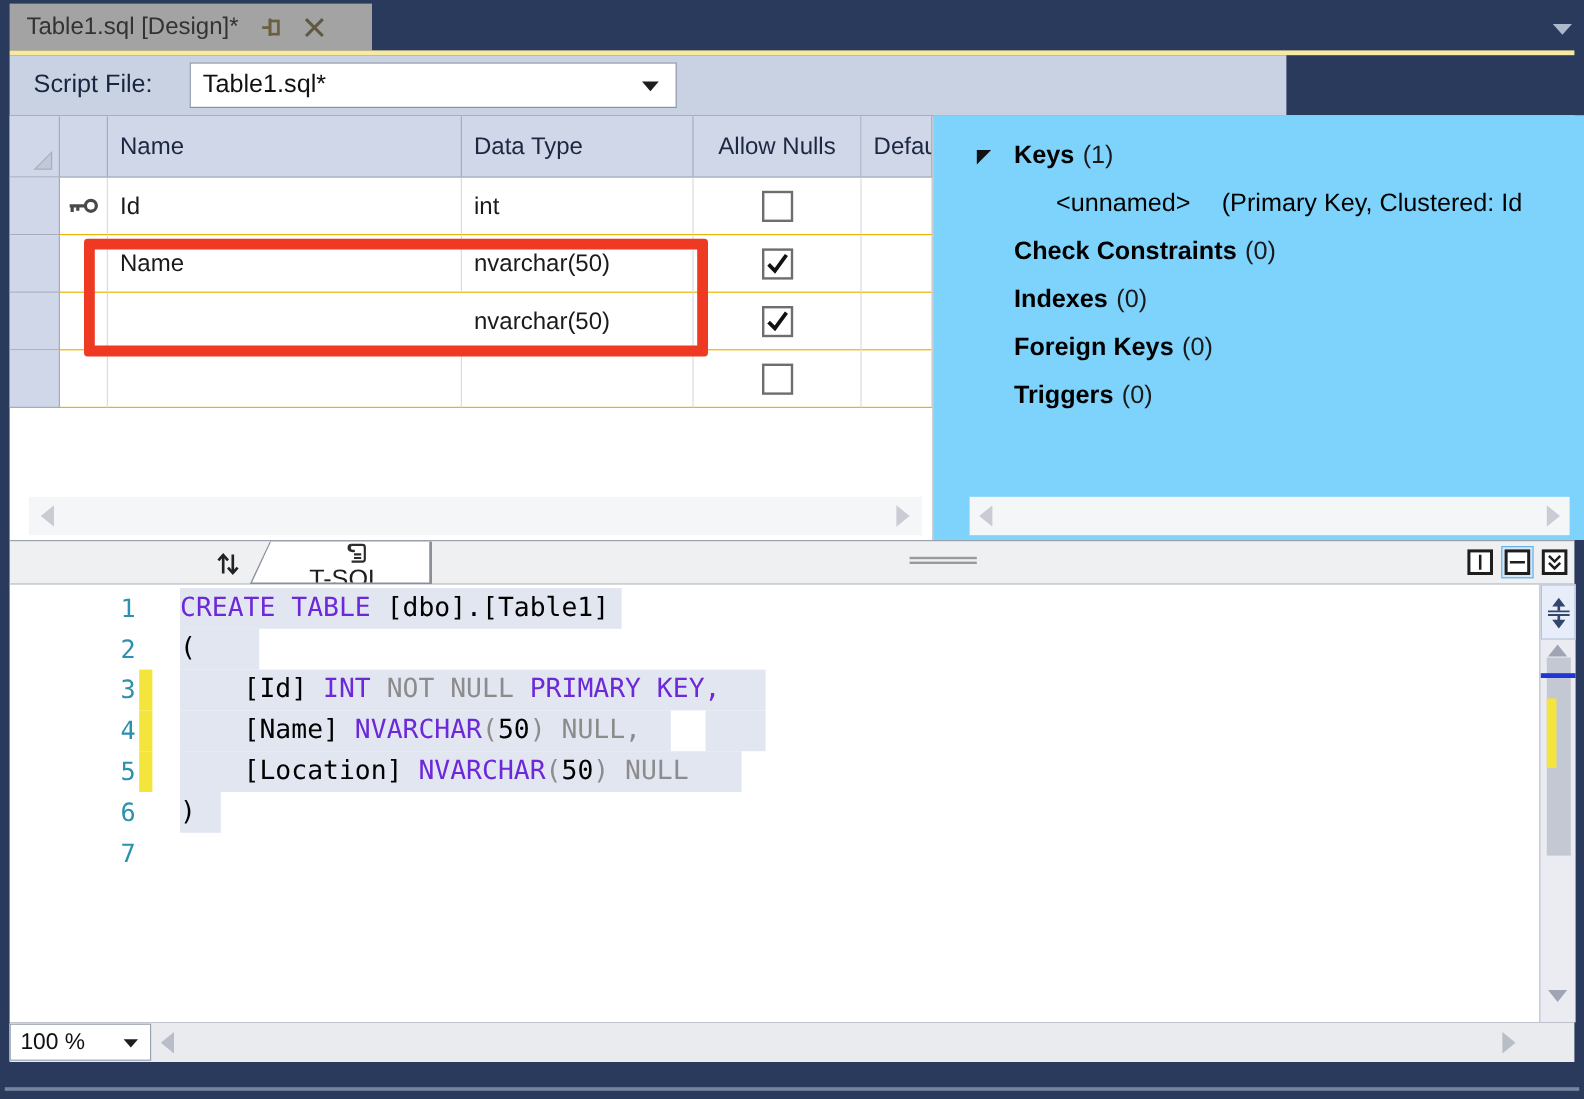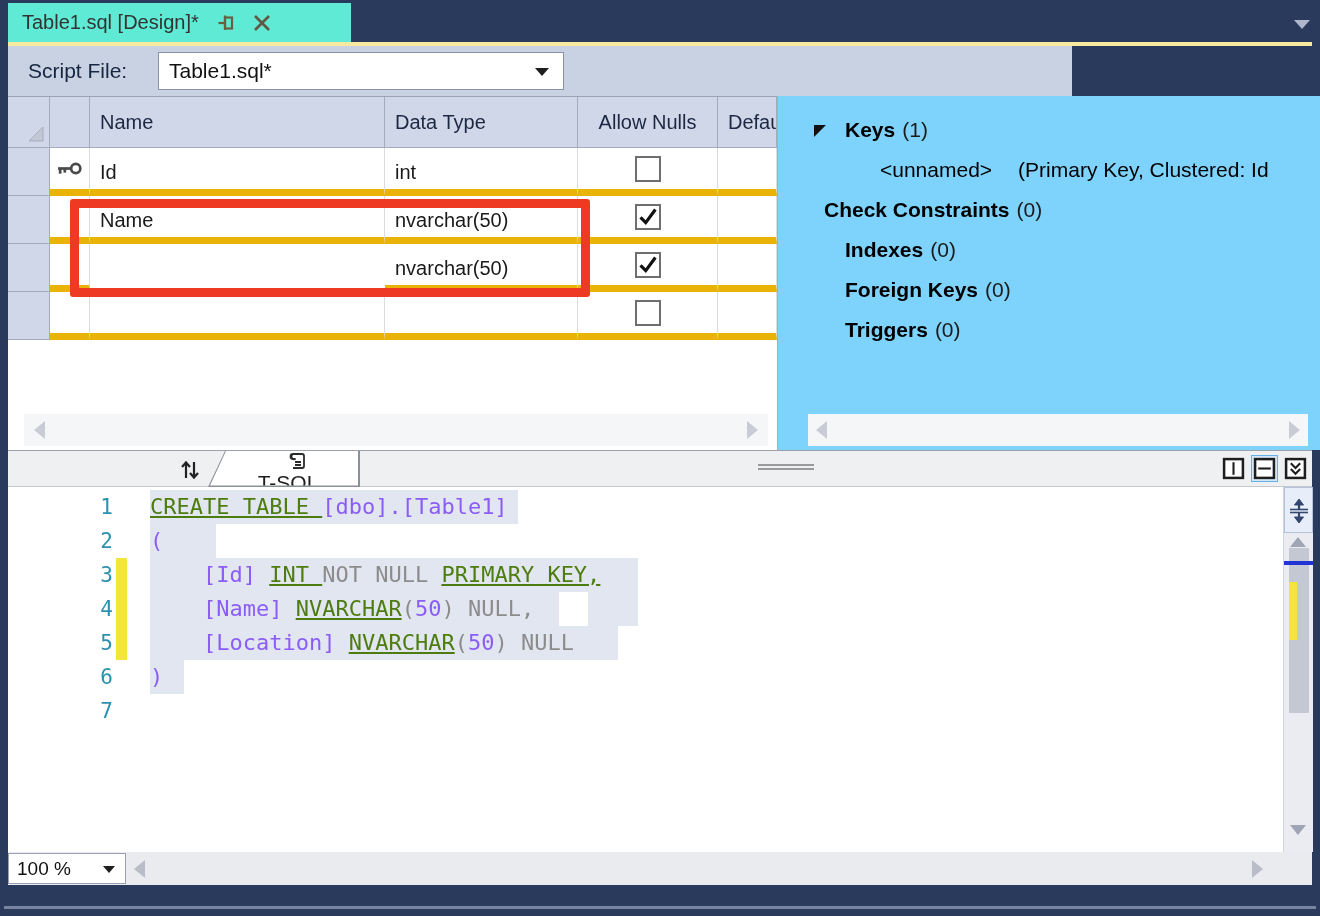--- a/index.html
+++ b/index.html
@@ -2,39 +2,39 @@
 <html><head>
 <meta charset="utf-8">
 <style>
   html,body{margin:0;padding:0;}
   body{width:1320px;height:916px;overflow:hidden;background:#2A3A5C;
        font-family:"Liberation Sans",sans-serif;position:relative;}
   #screen{position:absolute;left:0;top:0;width:1320px;height:916px;overflow:hidden;}
   .abs{position:absolute;}
 
   
-  .doc-tab{left:8px;top:3px;width:343px;height:39px;background:#5eead4;display:flex;align-items:center;}
+  .doc-tab{left:8px;top:3px;width:302px;height:39px;background:#a3a3a3;display:flex;align-items:center;}
   .doc-tab-title{font-size:20px;color:#333333;padding-left:14px;white-space:nowrap;}
   .tab-ico{width:26px;height:26px;display:flex;align-items:center;justify-content:center;cursor:default;}
   .tab-underline{left:8px;top:42px;width:1304px;height:4px;background:#F8E9A0;}
   .win-dd{left:1294px;top:20px;width:0;height:0;border-left:8px solid transparent;border-right:8px solid transparent;border-top:9px solid #AEB8CC;}
 
   
   .script-bar{left:8px;top:46px;width:1064px;height:50px;background:#C9D2E3;}
   .script-label{position:absolute;left:20px;top:0;height:50px;line-height:50px;font-size:21px;color:#162540;}
   .script-combo{position:absolute;left:150px;top:6px;width:406px;height:38px;background:#FFFFFF;border:1px solid #8891A5;box-sizing:border-box;}
   .script-combo-text{position:absolute;left:10px;top:0;height:36px;line-height:36px;font-size:21px;color:#111;}
   .combo-arrow{position:absolute;right:14px;top:15px;width:0;height:0;border-left:7px solid transparent;border-right:7px solid transparent;border-top:8px solid #1E1E1E;}
 
   
   .designer{left:8px;top:96px;width:1304px;height:354px;background:#FFFFFF;border-top:1px solid #9AA2B4;box-sizing:border-box;}
   .grid{left:8px;top:96px;width:769px;height:354px;overflow:hidden;}
   .hcell{position:absolute;background:#CFD7E8;border-right:1px solid #A5ABBD;border-bottom:1px solid #A5ABBD;box-sizing:border-box;font-size:20px;color:#1C2742;overflow:hidden;white-space:nowrap;}
   .rowhdr{position:absolute;background:#CFD7E8;border-right:1px solid #A5ABBD;border-bottom:1px solid #A5ABBD;box-sizing:border-box;}
-  .gcell{position:absolute;border-right:1px solid #DADCE1;border-bottom:7px solid #eab308;box-sizing:border-box;font-size:20px;color:#1A1A1A;white-space:nowrap;overflow:hidden;}
+  .gcell{position:absolute;border-right:1px solid #DADCE1;border-bottom:1px solid #eab308;box-sizing:border-box;font-size:20px;color:#1A1A1A;white-space:nowrap;overflow:hidden;}
   .chk{width:26px;height:26px;border:2px solid #6E6E6E;box-sizing:border-box;background:#fff;display:flex;align-items:center;justify-content:center;}
   .red-rect{left:70px;top:199px;width:520px;height:98px;border:9px solid #EE3A22;box-sizing:border-box;border-radius:3px;z-index:6;}
 
   .vdivider{left:777px;top:96px;width:1px;height:354px;background:#ABAEB8;}
   .grip-v{top:205px;width:2px;height:95px;}
 
   
   .props{left:778px;top:96px;width:609px;height:354px;overflow:hidden;background:#7dd3fc;}
   .tree-row{position:absolute;height:28px;display:flex;align-items:center;white-space:nowrap;font-size:21px;color:#000;}
   .tree-bold{font-weight:bold;}
@@ -55,21 +55,21 @@
   .pane-btn{position:absolute;width:27px;height:27px;display:flex;align-items:center;justify-content:center;background:transparent;}
   .pane-btn.active{background:#D6E8F8;border:1px solid #66B0E8;box-sizing:border-box;}
 
   
   .editor{left:8px;top:487px;width:1275px;height:365px;background:#fff;overflow:hidden;font-family:"DejaVu Sans Mono","Liberation Mono",monospace;}
   .eline{position:absolute;left:0;height:34px;width:100%;}
   .lnum{position:absolute;left:45px;width:60px;text-align:right;font-size:21px;color:#2B91AF;line-height:34px;}
   .chbar{position:absolute;left:108px;width:11px;height:34px;background:#F4E53C;}
   .selband{position:absolute;top:0;height:34px;background:#E2E6F1;}
   .codetext{position:absolute;left:142px;top:0;line-height:34px;font-size:22px;white-space:pre;}
-  .tk-kw{color:#4d7c0f;text-decoration:underline;} .tk-pl{color:#8b5cf6;} .tk-gr{color:#8C8C8C;}
+  .tk-kw{color:#6d28d9;} .tk-pl{color:#000000;} .tk-gr{color:#8C8C8C;}
 
   
   .evs{left:1283px;top:487px;width:30px;height:365px;background:#EAECF2;border-left:1px solid #D0D4DE;box-sizing:border-box;}
   .split-widget{position:absolute;left:0;top:0;width:29px;height:46px;background:#E8EEF9;border:1px solid #B6C2DA;box-sizing:border-box;display:flex;align-items:center;justify-content:center;}
   .arr-up{border-left:8px solid transparent;border-right:8px solid transparent;border-bottom:10px solid #9FA5B2;}
   .arr-down{border-left:8px solid transparent;border-right:8px solid transparent;border-top:10px solid #9FA5B2;}
   .evs-thumb{position:absolute;left:5px;top:61px;width:20px;height:165px;background:#C4C8D2;}
   .evs-yellow{position:absolute;left:5px;top:95px;width:8px;height:58px;background:#F4E53C;}
   .evs-blue{position:absolute;left:0px;top:74px;width:29px;height:4px;background:#2135D6;}
 
@@ -189,21 +189,21 @@
           </svg>
         </span>
         <span class="tree-bold" style="margin-left:17px;">Keys</span>
         <span class="tree-count">(1)</span>
       </div>
       <div class="tree-row" style="left: 0px; top: 60px; width: 534px;">
         <span style="margin-left:102px;">&lt;unnamed&gt;</span>
         <span style="margin-left:26px;">(Primary Key, Clustered: Id</span>
       </div>
       <div class="tree-row" style="left: 0px; top: 100px; width: 534px;">
-        <span class="tree-bold" style="margin-left:46px;">Check Constraints</span>
+        <span class="tree-bold" style="margin-left:67px;">Check Constraints</span>
         <span class="tree-count">(0)</span>
       </div>
       <div class="tree-row" style="left: 0px; top: 140px; width: 534px;">
         <span class="tree-bold" style="margin-left:67px;">Indexes</span>
         <span class="tree-count">(0)</span>
       </div>
       <div class="tree-row" style="left: 0px; top: 180px; width: 534px;">
         <span class="tree-bold" style="margin-left:67px;">Foreign Keys</span>
         <span class="tree-count">(0)</span>
       </div>

